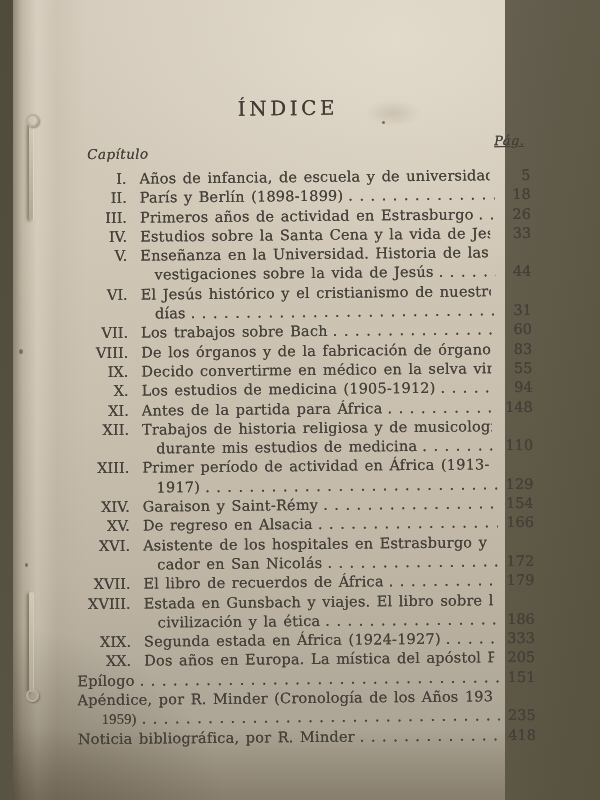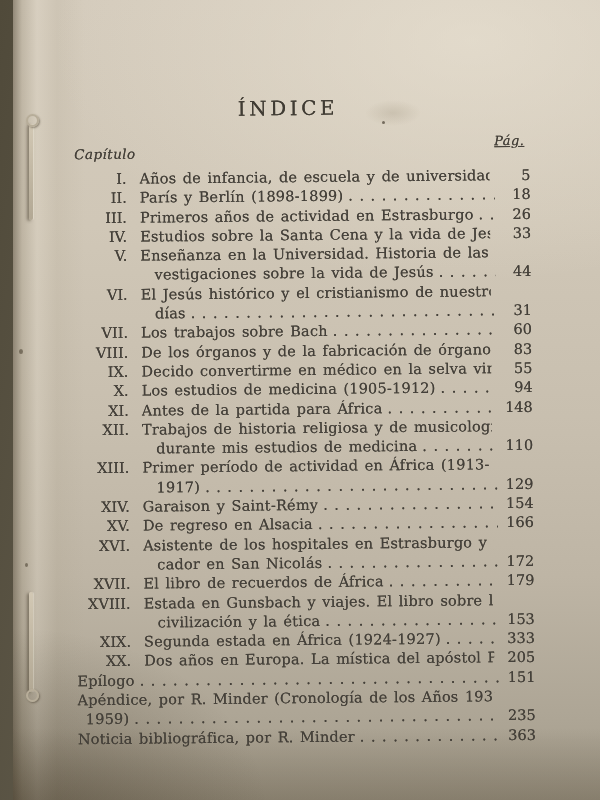--- a/index.html
+++ b/index.html
@@ -5,21 +5,21 @@
   html,body{margin:0;padding:0;}
   body{
     width:600px;height:800px;overflow:hidden;
     background:#45402f;
     font-family:"DejaVu Serif","Liberation Serif",serif;
   }
   .photo{position:relative;width:600px;height:800px;
     background:linear-gradient(100deg,#504a3a 0%,#6b6556 55%,#57513f 100%);
   }
   
-  .page{position:absolute;left:13px;top:0;width:588px;height:800px;
+  .page{position:absolute;left:13px;top:0;width:492px;height:800px;
     background:
       radial-gradient(130% 55% at 78% 5%, rgba(238,231,216,0.55), rgba(238,231,216,0) 55%),
       radial-gradient(70% 38% at 0% 102%, rgba(58,48,32,0.40), rgba(58,48,32,0) 62%),
       linear-gradient(0deg, rgba(72,62,44,0.30) 0%, rgba(72,62,44,0) 9%),
       linear-gradient(90deg, rgba(92,82,64,0.55) 0px, rgba(148,138,116,0.30) 9px,
                       rgba(224,216,200,0.30) 24px, rgba(168,158,136,0.14) 44px, rgba(0,0,0,0) 72px),
       linear-gradient(180deg,#d4cbbc 0%,#d0c7b7 28%,#c8bfaf 52%,#beb5a5 72%,#ada595 90%,#a29a89 100%);
   }
   
   .stitch{position:absolute;left:16px;width:4px;border-radius:3px;
@@ -42,33 +42,33 @@
   
   .content{position:absolute;left:53px;top:0;width:464px;
     color:#44403a;
     transform:rotate(-0.55deg);transform-origin:240px 120px;
     text-shadow:0 0 0.4px rgba(62,56,46,0.85);
   }
   h1.title{margin:96px 0 0 0;text-align:center;transform:translateX(-10px);
     font-size:20px;font-weight:normal;letter-spacing:3.5px;color:#403c34;}
   .headers{display:flex;justify-content:space-between;align-items:flex-start;
     margin-top:15px;font-style:italic;}
-  .headers .cap{font-size:13.5px;margin:9px 0 0 8px;letter-spacing:0.4px;}
+  .headers .cap{font-size:13.5px;margin:9px 0 0 21px;letter-spacing:0.4px;}
   .headers .pag{font-size:13px;margin-right:6px;letter-spacing:0.4px;text-decoration:underline;}
 
   .toc{margin-top:8px;font-size:14.5px;line-height:19.3px;}
   .row{display:flex;align-items:baseline;}
   .num{flex:0 0 60px;text-align:right;padding-right:13px;white-space:nowrap;}
   .txt{white-space:nowrap;letter-spacing:0.2px;word-spacing:1.6px;flex:0 1 auto;overflow:hidden;}
   .dots{flex:1 1 0;min-width:0;overflow:hidden;white-space:nowrap;
     letter-spacing:6.5px;padding-left:5px;}
   .pg{flex:0 0 36px;text-align:right;white-space:nowrap;}
   .row.cont .txt{margin-left:14px;}
   .row.full .txt{margin-left:6px;}
-  .row.full.ind2 .txt{margin-left:14px;}
+  .row.full.ind2 .txt{margin-left:30px;font-family:Liberation Serif, serif;}
 </style>
 </head>
 <body>
 
 <div class="photo">
   <div class="page">
     <div class="stitch s1"></div>
     <div class="stitch s2"></div>
     <div class="speck k1"></div>
     <div class="speck k2"></div>
@@ -219,21 +219,21 @@
           <div class="row">
     <span class="num">XVIII.</span>
     <span class="txt">Estada en Gunsbach y viajes. El libro sobre la</span>
     <span class="dots"></span>
     <span class="pg"></span>
   </div>
           <div class="row cont">
     <span class="num"></span>
     <span class="txt">civilización y la ética</span>
     <span class="dots">........................................</span>
-    <span class="pg">153</span>
+    <span class="pg">186</span>
   </div>
           <div class="row">
     <span class="num">XIX.</span>
     <span class="txt">Segunda estada en África (1924-1927)</span>
     <span class="dots">........................................</span>
     <span class="pg">333</span>
   </div>
           <div class="row">
     <span class="num">XX.</span>
     <span class="txt">Dos años en Europa. La mística del apóstol Pablo</span>
@@ -255,18 +255,18 @@
           <div class="row full ind2">
 
     <span class="txt">1959)</span>
     <span class="dots">........................................</span>
     <span class="pg">235</span>
   </div>
           <div class="row full">
 
     <span class="txt">Noticia bibliográfica, por R. Minder</span>
     <span class="dots">........................................</span>
-    <span class="pg">363</span>
+    <span class="pg">418</span>
   </div>
         </div>
     </div>
   </div>
 </div>
 
 </body></html>

